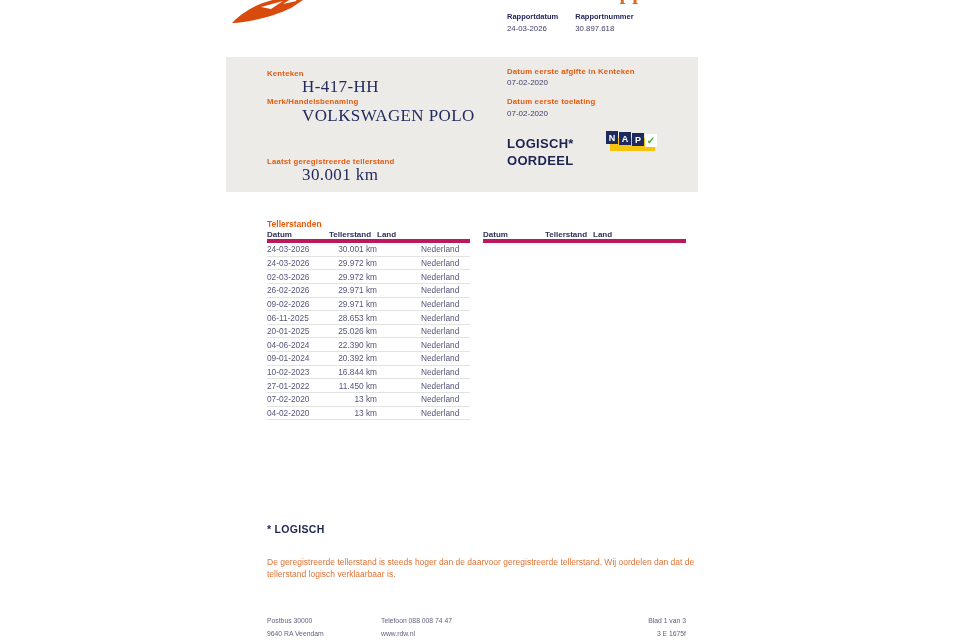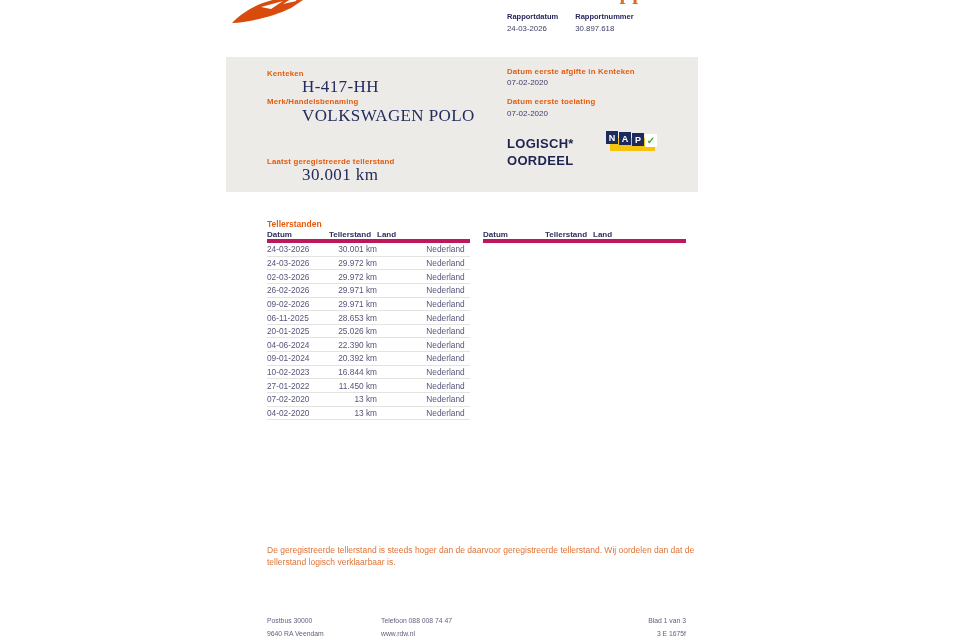--- a/index.html
+++ b/index.html
@@ -52,21 +52,21 @@
   .tables { left:267px; top:230px; width:419px; display:flex; justify-content:space-between; }
   .ttable { width:203px; }
   .thead { display:grid; grid-template-columns:62px 48px 1fr; align-items:end;
            border-bottom:4px solid #be185d; padding-bottom:2px; height:13px; }
   .thead span { font-size:8px; font-weight:bold; color:#2f2f5e; }
   .thead .land { text-align:left; }
   .trow { display:grid; grid-template-columns:62px 48px 1fr; height:13.65px; align-items:center;
           border-bottom:1px solid #e3e3e1; }
   .trow .cell { font-size:8.3px; color:#55557a; }
   .trow .tellerstand { text-align:right; }
-  .trow .land { text-align:center;margin-left:44px; }
+  .trow .land { text-align:left;margin-left:44px; }
 
   
   .footnote { left:267px; top:523px; width:428px; }
   .footnote-head { font-size:10.5px; font-weight:bold; color:#1d2450; letter-spacing:.3px; }
   .footnote-body { margin-top:21px; font-size:8.5px; line-height:12px; color:#de7235; }
 
   
   .footer { left:267px; top:617px; width:419px; display:flex; font-size:6.8px; color:#62627e; }
   .footer .col { display:flex; flex-direction:column; gap:6px; }
   .footer .col-address { width:114px; }
@@ -212,20 +212,21 @@
   <div class="ttable">
     <div class="thead">
       <span class="datum">Datum</span>
       <span class="tellerstand">Tellerstand</span>
       <span class="land">Land</span>
     </div>
   </div>
 </div>
 
 <div class="abs footnote">
+  <div class="footnote-head">* LOGISCH</div>
   <div class="footnote-body">De geregistreerde tellerstand is steeds hoger dan de daarvoor geregistreerde tellerstand. Wij oordelen dan dat de tellerstand logisch verklaarbaar is.</div>
 </div>
 
 <div class="abs footer">
   <div class="col col-address">
     <span>Postbus 30000</span>
     <span>9640 RA Veendam</span>
   </div>
   <div class="col col-contact">
     <span>Telefoon 088 008 74 47</span>

